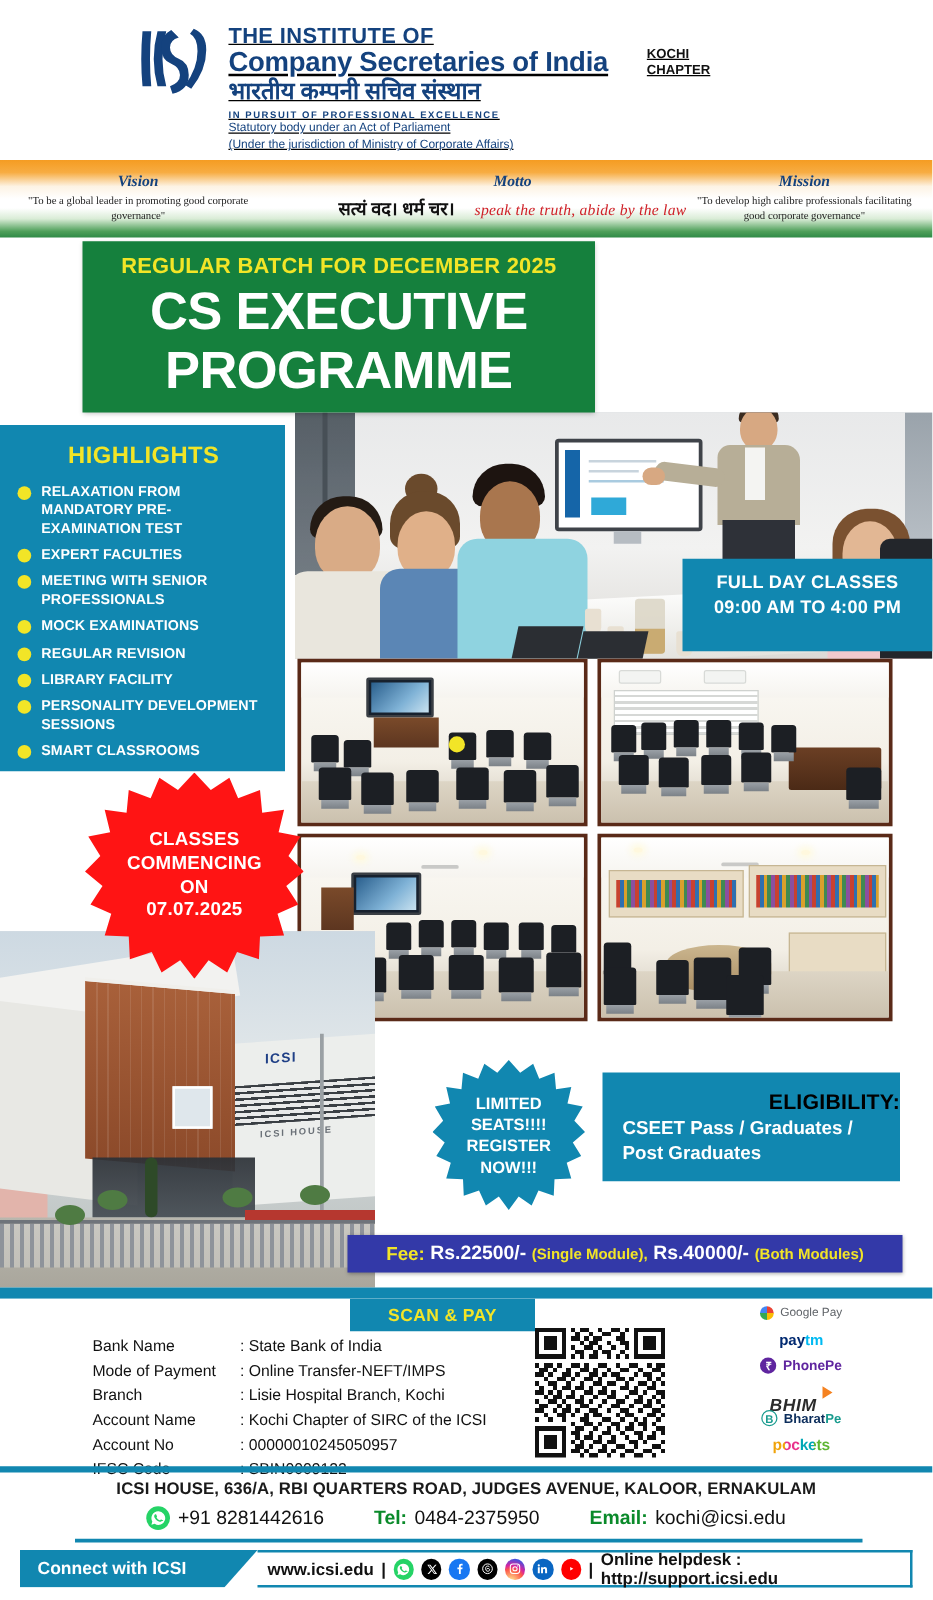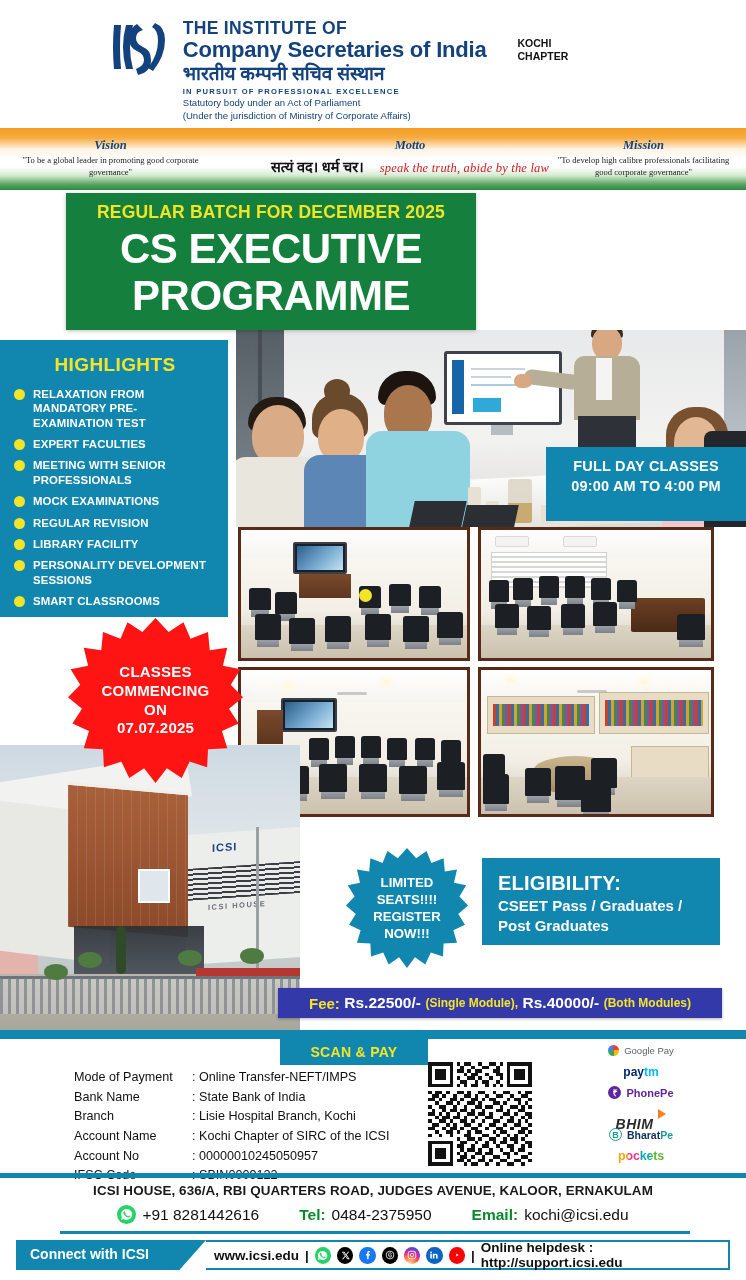--- a/index.html
+++ b/index.html
@@ -9,21 +9,21 @@
     background: #ffffff;
     position: relative;
     overflow: hidden;
   }
   .poster { position: relative; width: 746px; height: 1280px; background: #fff; }
 
   
   .header {
     position: absolute; left: 0; top: 0; width: 668px; height: 128px;
     background: #ffffff;
-    display: flex; align-items: center; justify-content: center;
+    display: flex; align-items: center; justify-content: center; text-decoration: underline;
   }
   .header-inner { display: flex; align-items: flex-start; gap: 11px; margin-left: 10px; }
   .icsi-logo { width: 62px; height: 60px; margin-top: 12px; flex: 0 0 auto; }
   .logo-text { padding-top: 14px; }
   .lt1 { font-size: 17.5px; font-weight: 700; color: #14427e; letter-spacing: .3px; line-height: 1.08; }
   .lt2 { font-size: 22px; font-weight: 700; color: #14427e; letter-spacing: -.2px; line-height: 1.1; }
   .lt3 { font-size: 19px; font-weight: 700; color: #14427e; line-height: 1.25; font-family: "Liberation Serif", serif; }
   .lt4 { font-size: 7.6px; font-weight: 700; color: #14427e; letter-spacing: 1.25px; margin-top: 1px; }
   .lt5 { font-size: 9.6px; color: #14427e; line-height: 1.28; margin-top: 1px; }
   .chapter { font-size: 10.5px; font-weight: 700; color: #111; line-height: 1.25; margin-top: 32px; margin-left: 20px; }
@@ -205,21 +205,21 @@
     clip-path: polygon(50% 0%, 57.5% 8.5%, 66% 2.5%, 70% 12.5%, 80% 8.5%, 81% 19.5%, 91% 18%, 88.5% 29%, 98.5% 31%, 93% 40.5%, 100% 48%, 92% 55%, 97.5% 64%, 88% 68.5%, 91% 79%, 80% 79.5%, 79.5% 90.5%, 69.5% 87%, 65% 97%, 56.5% 91%, 50% 100%, 43.5% 91%, 35% 97%, 30.5% 87%, 20.5% 90.5%, 20% 79.5%, 9% 79%, 12% 68.5%, 2.5% 64%, 8% 55%, 0% 48%, 7% 40.5%, 1.5% 31%, 11.5% 29%, 9% 18%, 19% 19.5%, 20% 8.5%, 30% 12.5%, 34% 2.5%, 42.5% 8.5%);
     filter: drop-shadow(0 2px 3px rgba(0,0,0,.25));
   }
   .burst-blue-text { font-size: 13.2px; line-height: 1.3; font-weight: 700; }
 
   
   .eligibility {
     position: absolute; left: 482px; top: 858px; width: 238px; height: 87px;
     background: #1187b0; color: #fff; padding: 14px 0 0 16px;
   }
-  .el-title { color: #ffffff; font-size: 20px; font-weight: 700; letter-spacing: .2px; }
+  .el-title { color: #000000; font-size: 17px; font-weight: 700; letter-spacing: .2px; text-align: right; }
   .el-body { font-size: 15px; font-weight: 700; line-height: 1.28; margin-top: 1px; }
 
   
   .fee-banner {
     position: absolute; left: 278px; top: 988px; width: 444px; height: 30px;
     background: #3339a8; display: flex; align-items: center; justify-content: center;
     box-shadow: 0 1px 3px rgba(0,0,0,.3);
   }
   .fee-lbl { color: #f2e527; font-size: 15px; font-weight: 700; }
   .fee-amt { color: #ffffff; font-size: 15.5px; font-weight: 700; }
@@ -581,26 +581,26 @@
     <span class="fee-amt">Rs.40000/-</span>&nbsp;
     <span class="fee-sub">(Both Modules)</span>
   </div>
 
   <div class="pay-sep-top"></div>
   <div class="pay-section"></div>
   <div class="scanpay-bar">SCAN &amp; PAY</div>
 
   <div class="pay-table">
     <div class="pay-row">
+      <span class="pay-key">Bank Name</span>
+      <span class="pay-val">: State Bank of India</span>
+      </div>
+    <div class="pay-row">
       <span class="pay-key">Mode of Payment</span>
       <span class="pay-val">: Online Transfer-NEFT/IMPS</span>
-      </div>
-    <div class="pay-row">
-      <span class="pay-key">Bank Name</span>
-      <span class="pay-val">: State Bank of India</span>
       </div>
     <div class="pay-row">
       <span class="pay-key">Branch</span>
       <span class="pay-val">: Lisie Hospital Branch, Kochi</span>
       </div>
     <div class="pay-row">
       <span class="pay-key">Account Name</span>
       <span class="pay-val">: Kochi Chapter of SIRC of the ICSI</span>
       </div>
     <div class="pay-row">

